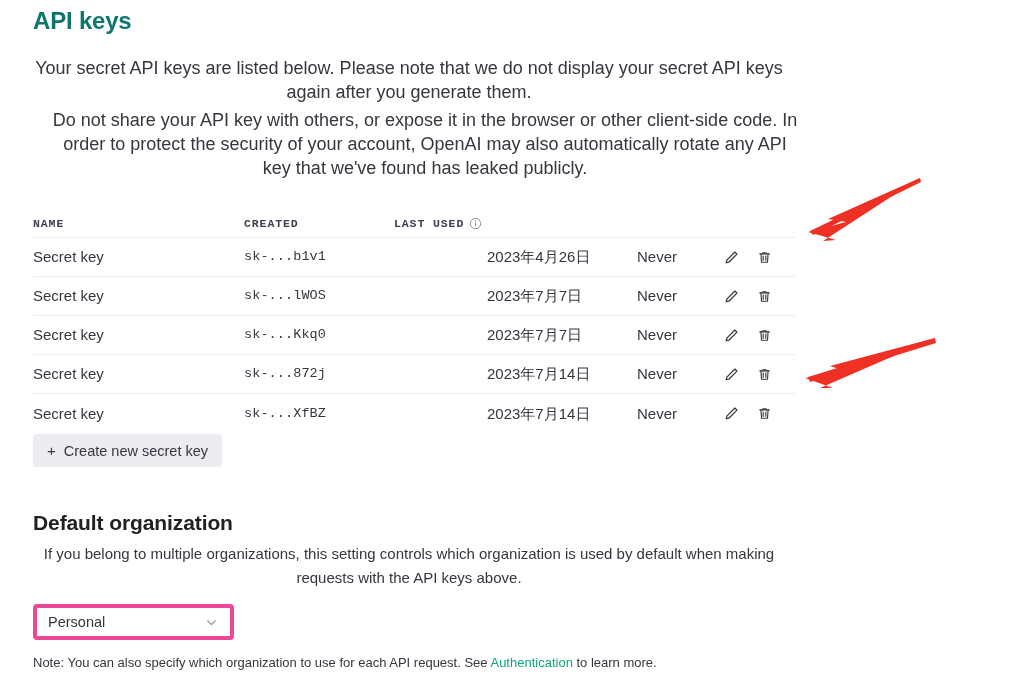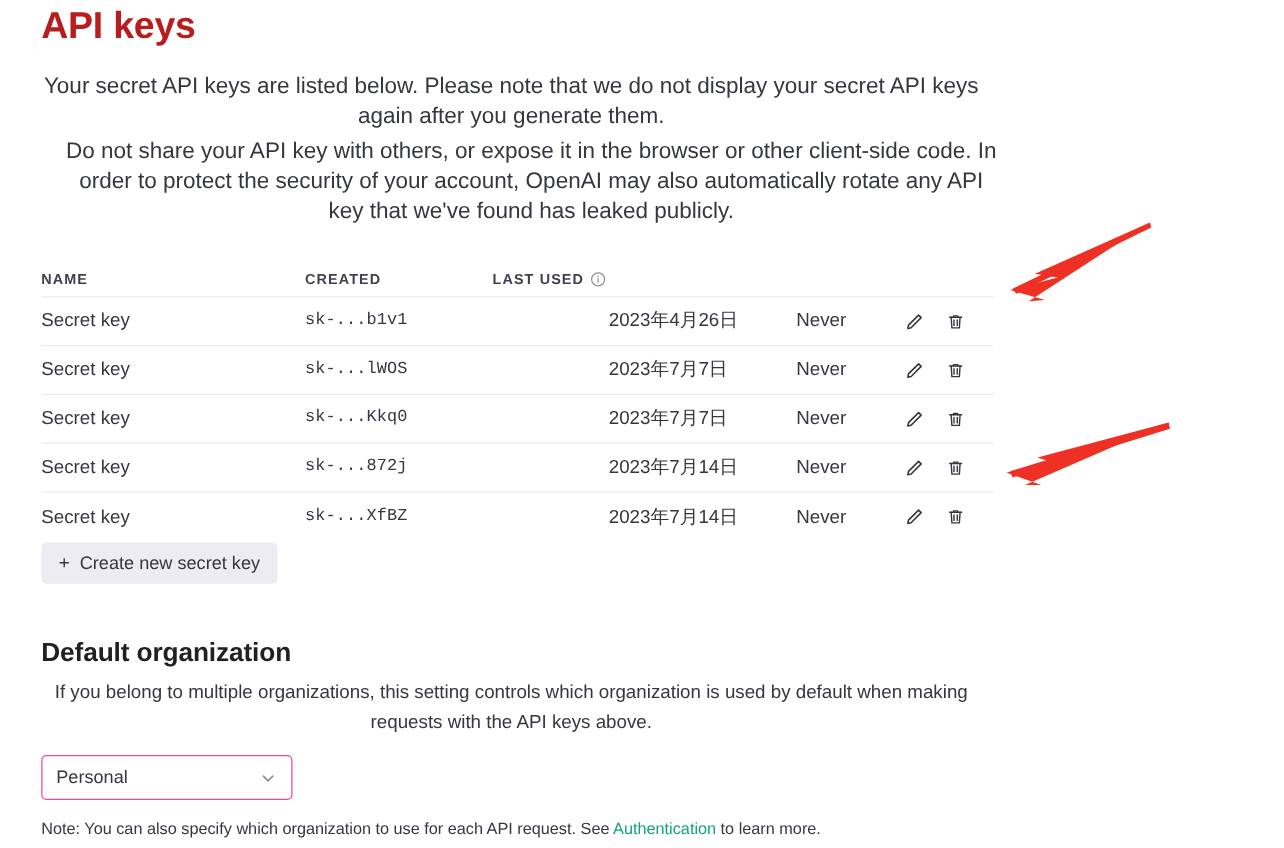--- a/index.html
+++ b/index.html
@@ -16,24 +16,24 @@
     width: 1027px;
     height: 678px;
     background: #ffffff;
   }
 
   
   .page-title {
     position: absolute;
     left: 33px;
     top: 2px;
-    font-size: 30px;
+    font-size: 24px;
     font-weight: 700;
     letter-spacing: -0.2px;
-    color: #b91c1c;
+    color: #0f766e;
     line-height: 38px;
   }
   .intro-para {
     position: absolute;
     left: 33px;
     width: 752px;
     font-size: 18px;
     line-height: 24px;
     color: #353740;
     text-align: center;
@@ -73,20 +73,21 @@
 
   .th {
     font-size: 11.5px;
     font-weight: 700;
     letter-spacing: 0.9px;
     color: #40414f;
     text-transform: uppercase;
     display: flex;
     align-items: center;
     gap: 5px;
+    font-family: Liberation Mono, monospace;
   }
   .td {
     font-size: 15px;
     color: #353740;
     line-height: 20px;
   }
   .td.mono {
     font-family: "Liberation Mono", "DejaVu Sans Mono", monospace;
     font-size: 13.5px;
     color: #353740;
@@ -159,21 +160,21 @@
     color: #353740;
     text-align: center;
   }
 
   .org-select {
     position: absolute;
     left: 33px;
     top: 604px;
     width: 201px;
     height: 36px;
-    border: 1px solid #ec4899;
+    border: 4px solid #ec4899;
     border-radius: 4px;
     background: #ffffff;
     display: flex;
     align-items: center;
     padding: 0 11px;
     cursor: pointer;
   }
   .org-select .value {
     font-size: 14.5px;
     color: #353740;

